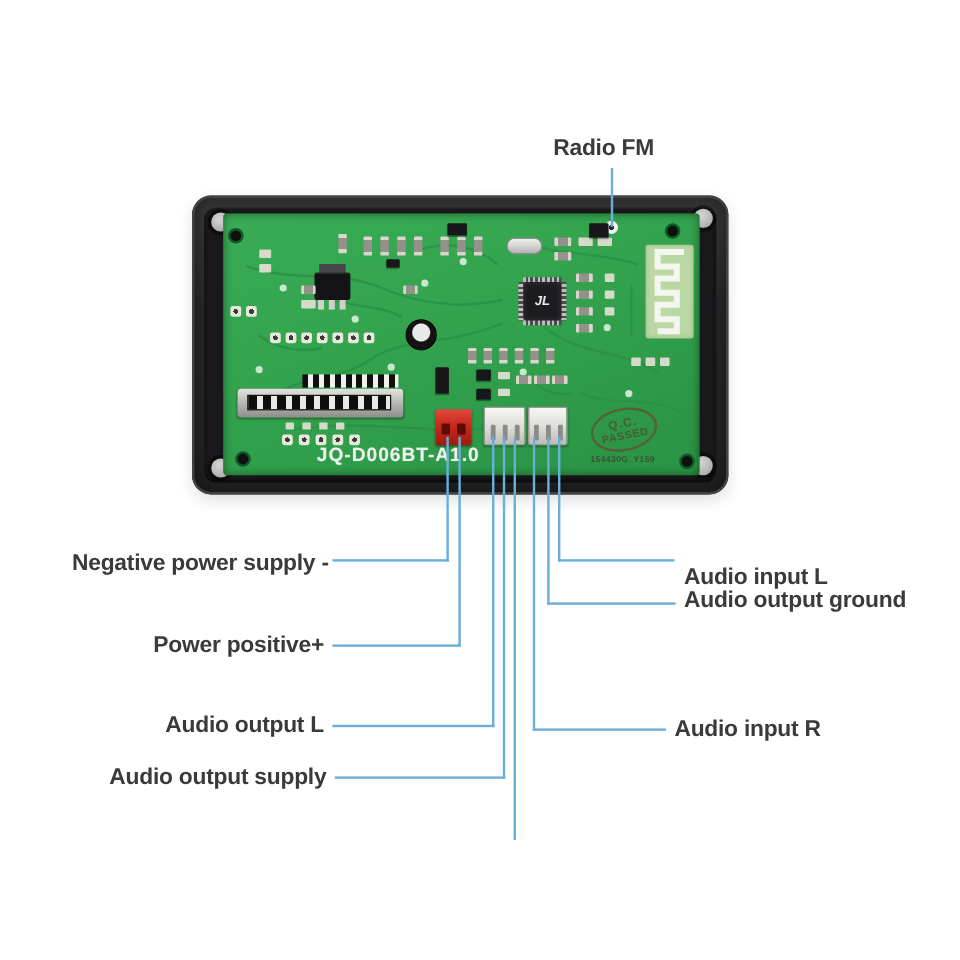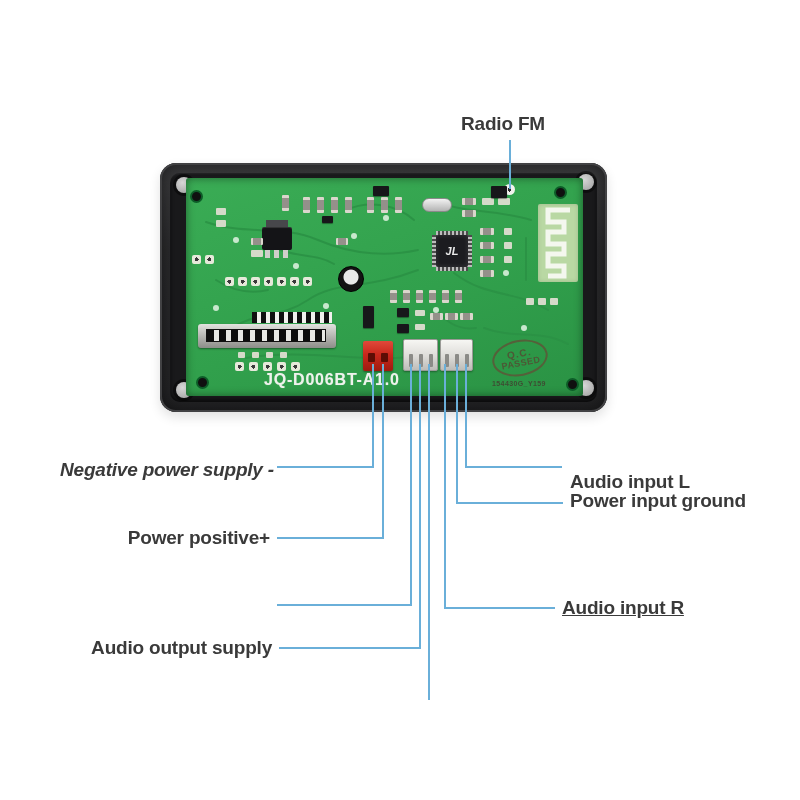--- a/index.html
+++ b/index.html
@@ -287,19 +287,20 @@
     <div class="lead h" style="left:444px;top:607px;width:111px;"></div>
 
     <div class="lead v" style="left:456px;top:364px;height:140px;"></div>
     <div class="lead h" style="left:456px;top:502px;width:107px;"></div>
 
     <div class="lead v" style="left:465px;top:364px;height:104px;"></div>
     <div class="lead h" style="left:465px;top:466px;width:97px;"></div>
   </div>
 
   <div class="lbl" style="left:438px;top:113px;width:130px;text-align:center;">Radio FM</div>
-  <div class="lbl" style="left:60px;top:459px;width:210px;text-align:center;font-style:italic;">Negative power supply -</div>
+  <div class="lbl" style="left:60px;top:459px;width:210px;text-align:center;">Negative power supply -</div>
   <div class="lbl" style="left:60px;top:527px;width:210px;text-align:right;">Power positive+</div>
+  <div class="lbl" style="left:60px;top:594px;width:210px;text-align:right;">Audio output L</div>
   <div class="lbl" style="left:60px;top:637px;width:212px;text-align:right;">Audio output supply</div>
   <div class="lbl" style="left:570px;top:455px;margin-top:16px;">Audio input L</div>
-  <div class="lbl" style="left:570px;top:490px;">Power input ground</div>
-  <div class="lbl" style="left:562px;top:597px;text-decoration:underline;">Audio input R</div>
+  <div class="lbl" style="left:570px;top:490px;">Audio output ground</div>
+  <div class="lbl" style="left:562px;top:597px;">Audio input R</div>
 </div>
 
 </body></html>

